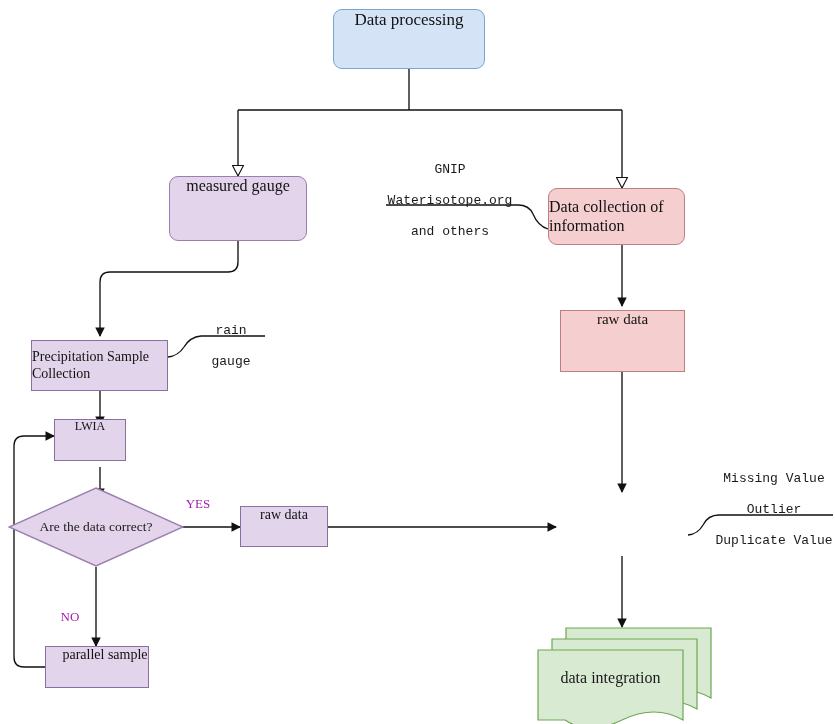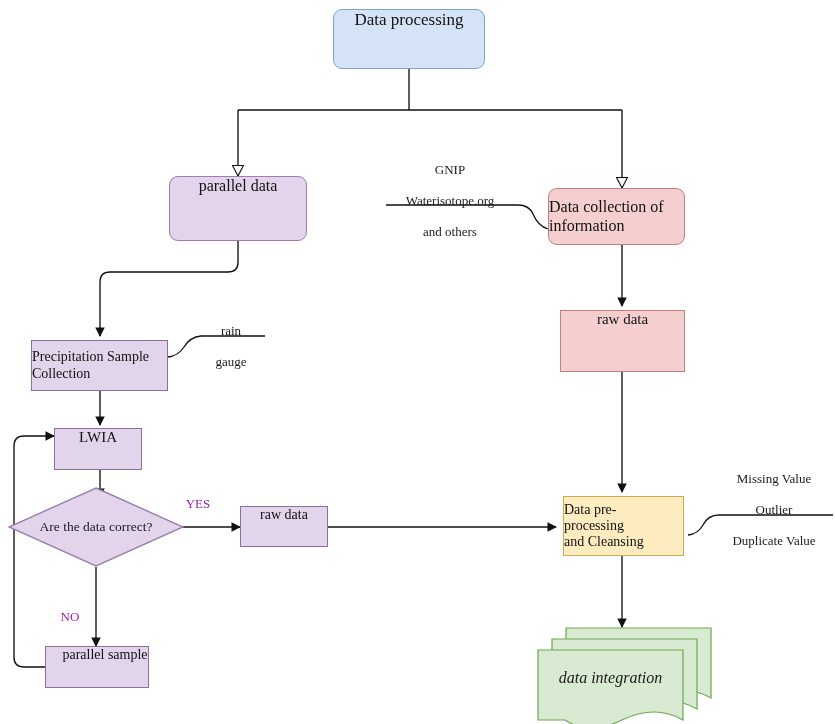--- a/index.html
+++ b/index.html
@@ -68,21 +68,21 @@
     justify-content: center;
     text-align: center;
   }
 
   .anno {
     position: absolute;
     text-align: center;
     line-height: 1.2;
     color: #1a1a1a;
     white-space: pre-line;
-    font-family: Liberation Serif, serif;
+    font-family: Liberation Mono, monospace;
   }
   .edge-label {
     position: absolute;
     text-align: center;
     color: #a21caf;
     font-family: "Liberation Serif", serif;
   }
 </style>
 </head>
 <body>
@@ -134,74 +134,69 @@
       <path d="M 168 357 Q 178 356 184 347 Q 190 337 201 336 L 265 336"></path>
       <path d="M 688 535 Q 698 534 703 525 Q 708 515 719 515 L 833 515"></path>
     </g>
   </svg>
 
   <div class="node rounded blue" style="left:333px; top:9px; width:152px; height:60px; font-size:17px;">
     <span>Data processing</span>
   </div>
 
   <div class="node rounded purple" style="left:169px; top:176px; width:138px; height:65px; font-size:16px;">
-    <span>parallel data</span>
+    <span>measured gauge</span>
   </div>
 
   <div class="node rounded pink" style="left:548px; top:188px; width:137px; height:57px; font-size:16px; flex-direction:column;">
     <span>Data collection of</span>
     <span>information</span>
   </div>
 
   <div class="node pink" style="left:560px; top:310px; width:125px; height:62px; font-size:15px;">
     <span>raw data</span>
   </div>
 
   <div class="node rect" style="left:31px; top:340px; width:137px; height:51px; font-size:14px; flex-direction:column;">
     <span>Precipitation Sample</span>
     <span>Collection</span>
   </div>
 
-  <div class="node rect" style="left:54px; top:428px; width:88px; height:42px; font-size:15px;">
+  <div class="node rect" style="left:54px; top:419px; width:72px; height:42px; font-size:12px;">
     <span>LWIA</span>
   </div>
 
   <div class="diamond-wrap" style="left:8px; top:487px; width:176px; height:80px;">
     <svg width="176" height="80" viewBox="0 0 176 80" xmlns="http://www.w3.org/2000/svg">
       <polygon points="88,1 175,40 88,79 1,40" fill="#e3d4ec" stroke="#9a7fae" stroke-width="1.4"></polygon>
     </svg>
     <div class="diamond-label" style="font-size:13.5px;">
       <span>Are the data correct?</span>
     </div>
   </div>
 
   <div class="node rect" style="left:240px; top:506px; width:88px; height:41px; font-size:14px;">
     <span>raw data</span>
   </div>
 
   <div class="node rect" style="left:45px; top:646px; width:104px; height:42px; font-size:14px;padding-left:16px;">
     <span>parallel sample</span>
   </div>
 
-  <div class="node yellow" style="left:563px; top:496px; width:121px; height:60px; font-size:14px; flex-direction:column;">
-    <span>Data pre-</span>
-    <span>processing</span>
-    <span>and Cleansing</span>
-  </div>
 
   <div class="docstack" style="left:533px; top:625px; width:180px; height:99px;">
     <svg width="180" height="99" viewBox="0 0 180 99" xmlns="http://www.w3.org/2000/svg">
 
       <path d="M 33 3 L 178 3 L 178 73 Q 150 57 117 73 Q 84 89 60 73 L 33 73 Z" fill="#d9ead3" stroke="#6aa84f" stroke-width="1.2"></path>
 
       <path d="M 19 14 L 164 14 L 164 84 Q 136 68 103 84 Q 70 100 46 84 L 19 84 Z" fill="#d9ead3" stroke="#6aa84f" stroke-width="1.2"></path>
 
       <path d="M 5 25 L 150 25 L 150 95 Q 122 79 89 95 Q 56 111 32 95 L 5 95 Z" fill="#d9ead3" stroke="#6aa84f" stroke-width="1.2"></path>
     </svg>
-    <div class="doc-label" style="left:5px; top:25px; width:145px; height:56px; font-size:16px;font-style:italic;">
+    <div class="doc-label" style="left:5px; top:25px; width:145px; height:56px; font-size:16px;">
       <span>data integration</span>
     </div>
   </div>
 
   <div class="edge-label" style="left:176px; top:496px; width:44px; font-size:13px;">
     <span>YES</span>
   </div>
 
   <div class="edge-label" style="left:52px; top:609px; width:36px; font-size:13px;">
     <span>NO</span>

